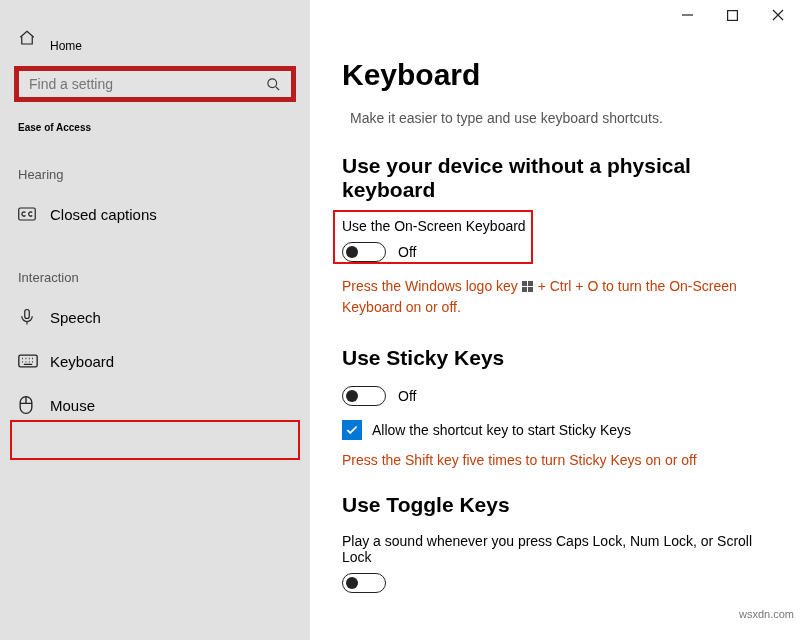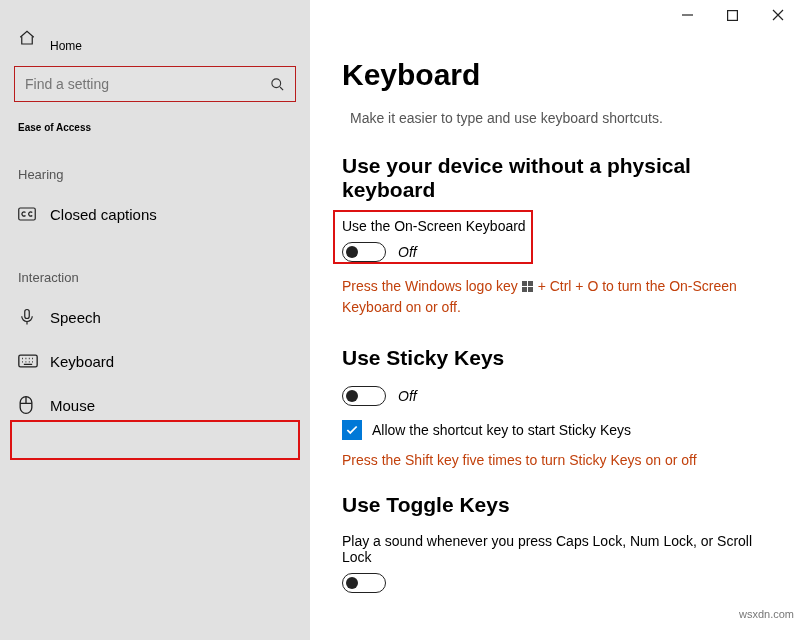--- a/index.html
+++ b/index.html
@@ -5,40 +5,40 @@
   * { box-sizing: border-box; margin: 0; padding: 0; }
   body { font-family: "Segoe UI", Arial, sans-serif; font-size: 14px; color: #000; background: #fff; width: 800px; height: 640px; overflow: hidden; position: relative; }
   .window { display: flex; width: 800px; height: 640px; }
   .sidebar { width: 310px; background: #e1e1e1; padding: 0; position: relative; }
   .titlebar { height: 36px; display: flex; align-items: center; padding-left: 10px; }
   .back-btn { width: 28px; height: 28px; display: flex; align-items: center; justify-content: center; font-size: 17px; }
   .app-title { margin-left: 16px; font-size: 13px; }
   .home-row { display: flex; align-items: center; height: 40px; padding-left: 18px; margin-top: 18px; cursor: pointer; }
   .home-row .icon { width: 22px; display: flex; align-items: center; }
   .home-row .lbl { margin-left: 10px; font-size: 12px; margin-top: 16px; }
-  .search-wrap { margin: 8px 14px 0 14px; border: 1px solid #b91c1c; height: 36px; display: flex; align-items: center; padding: 0 10px; background: #e3e3e3; }
+  .search-wrap { margin: 8px 14px 0 14px; border: 5px solid #b91c1c; height: 36px; display: flex; align-items: center; padding: 0 10px; background: #e3e3e3; }
   .search-wrap input { flex: 1; border: none; outline: none; background: transparent; font-size: 14px; color: #555; }
   .search-icon { font-size: 14px; color: #333; }
   .section-title { font-weight: 600; font-size: 10px; padding: 20px 0 0 18px; }
   .group-label { color: #555; font-size: 13px; padding: 34px 0 10px 18px; }
   .nav-item { display: flex; align-items: center; height: 44px; padding-left: 18px; cursor: pointer; position: relative; }
   .nav-item .icon { width: 22px; display: flex; align-items: center; }
   .nav-item .lbl { margin-left: 10px; font-size: 15px; }
   .highlight-box { border: 2px solid #d11; position: absolute; }
   .hl1 { left: 10px; top: 420px; width: 290px; height: 40px; }
   .hl2 { left: 333px; top: 210px; width: 200px; height: 54px; }
   .content { flex: 1; padding: 8px 0 0 0; position: relative; overflow: hidden; }
   .winctrls { position: absolute; top: 0; right: 0; display: flex; }
   .winctrls div { width: 45px; height: 30px; display: flex; align-items: center; justify-content: center; font-size: 13px; font-family: "Segoe UI Symbol", Arial; }
   .main { padding: 50px 32px 0 32px; }
   h1 { font-size: 30px; font-weight: 600; margin-bottom: 18px; }
   .desc { color: #555; font-size: 14px; margin-bottom: 28px; margin-left: 8px; }
   h2 { font-size: 21px; font-weight: 600; margin-bottom: 16px; }
   .setting-label { font-size: 14px; margin-bottom: 8px; }
-  .toggle-row { display: flex; align-items: center; margin-bottom: 14px; font-style: italic; }
+  .toggle-row { display: flex; align-items: center; margin-bottom: 14px; }
   .toggle { width: 44px; height: 20px; border: 1.8px solid #222; border-radius: 12px; position: relative; margin-right: 12px; background: #fff; }
   .toggle .knob { position: absolute; left: 3px; top: 2.5px; width: 12px; height: 12px; background: #222; border-radius: 50%; }
   .toggle-state { font-size: 14px; }
   .hint { color: #c2410c; font-size: 14px; line-height: 1.5; margin-bottom: 28px; }
   .checkbox-row { display: flex; align-items: center; margin-bottom: 10px; }
   .checkbox { width: 20px; height: 20px; background: #0078d7; display: flex; align-items: center; justify-content: center; margin-right: 10px; }
   .checkbox svg { stroke: #fff; }
   .winlogo { display:inline-block; width:12px; height:12px; vertical-align:-1px; }
   .winlogo span{ display:inline-block; width:5px; height:5px; background:#555; float:left; margin:0.5px; }
   .watermark { position: absolute; right: 6px; bottom: 20px; font-size: 11px; color: #777; }

